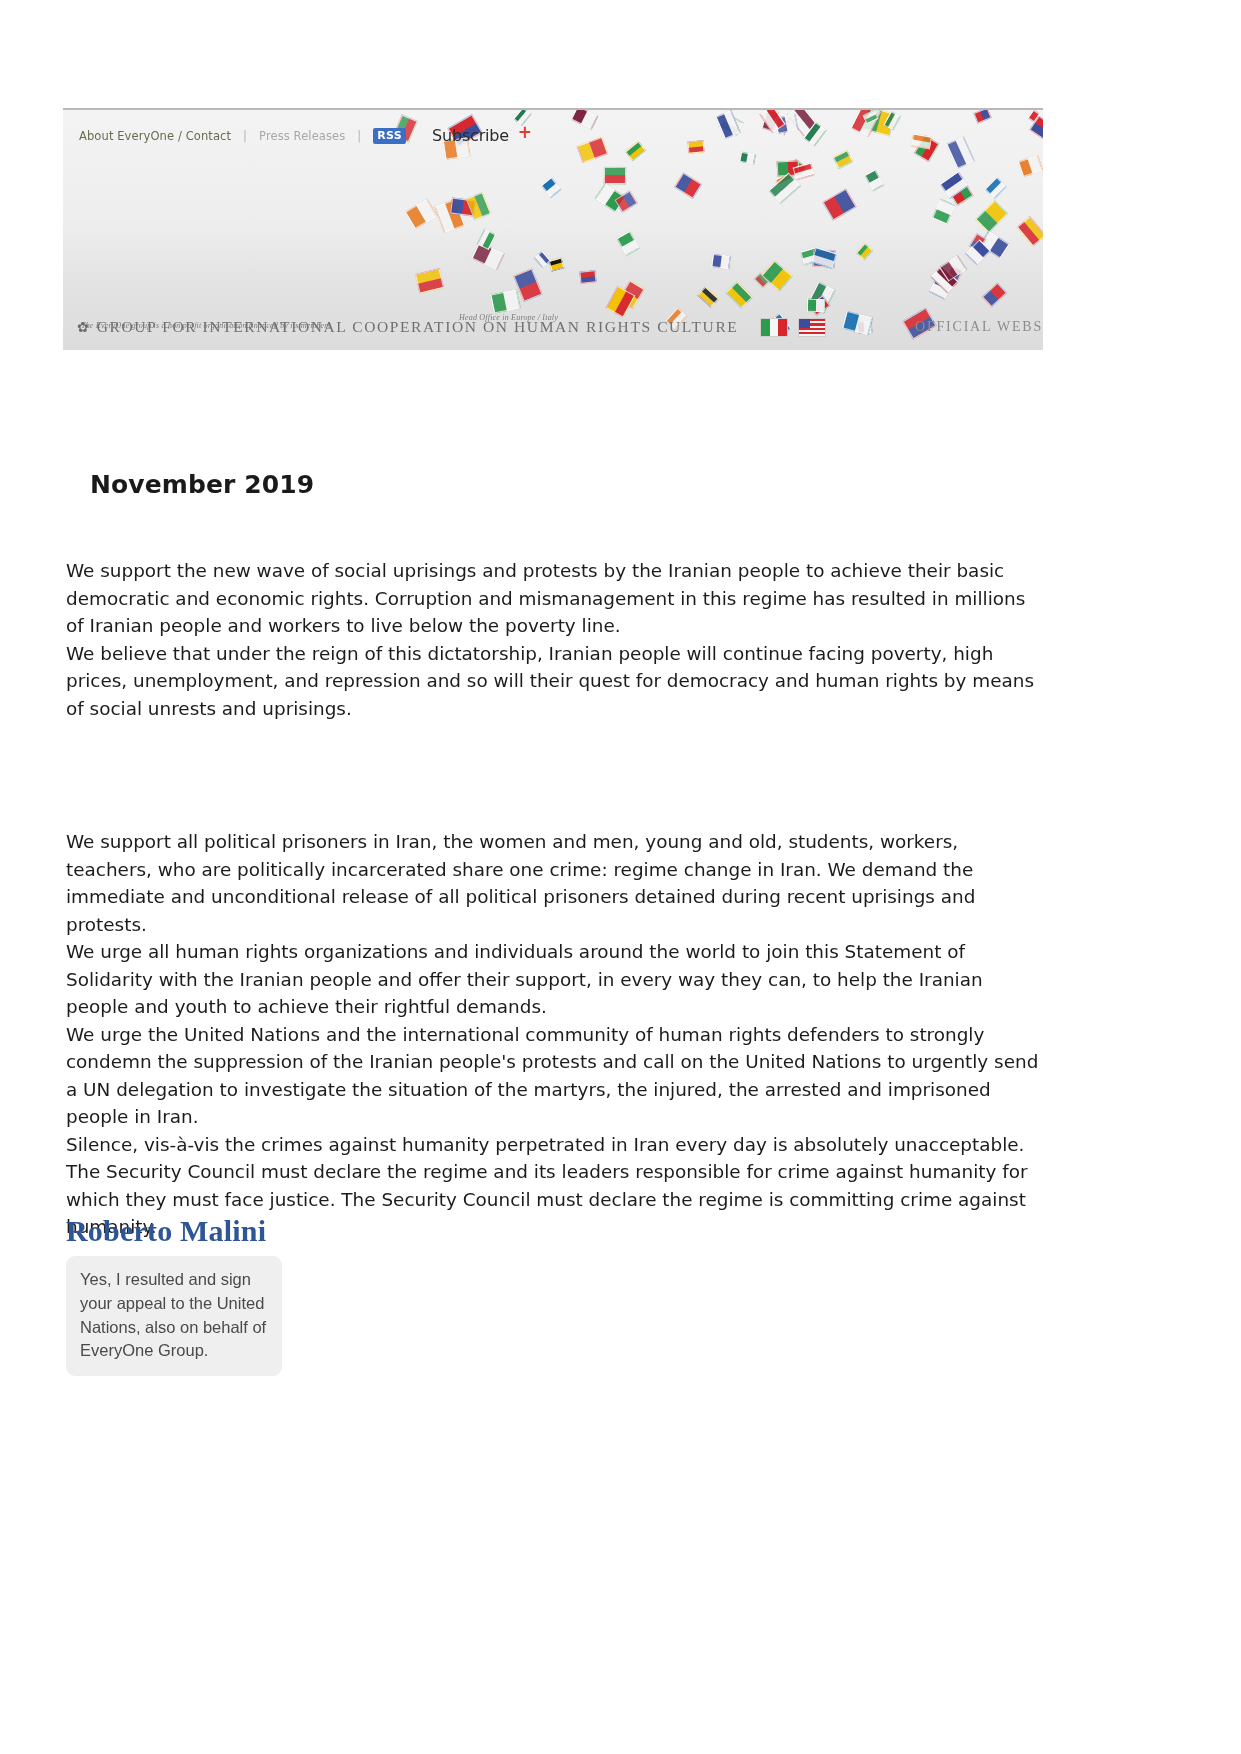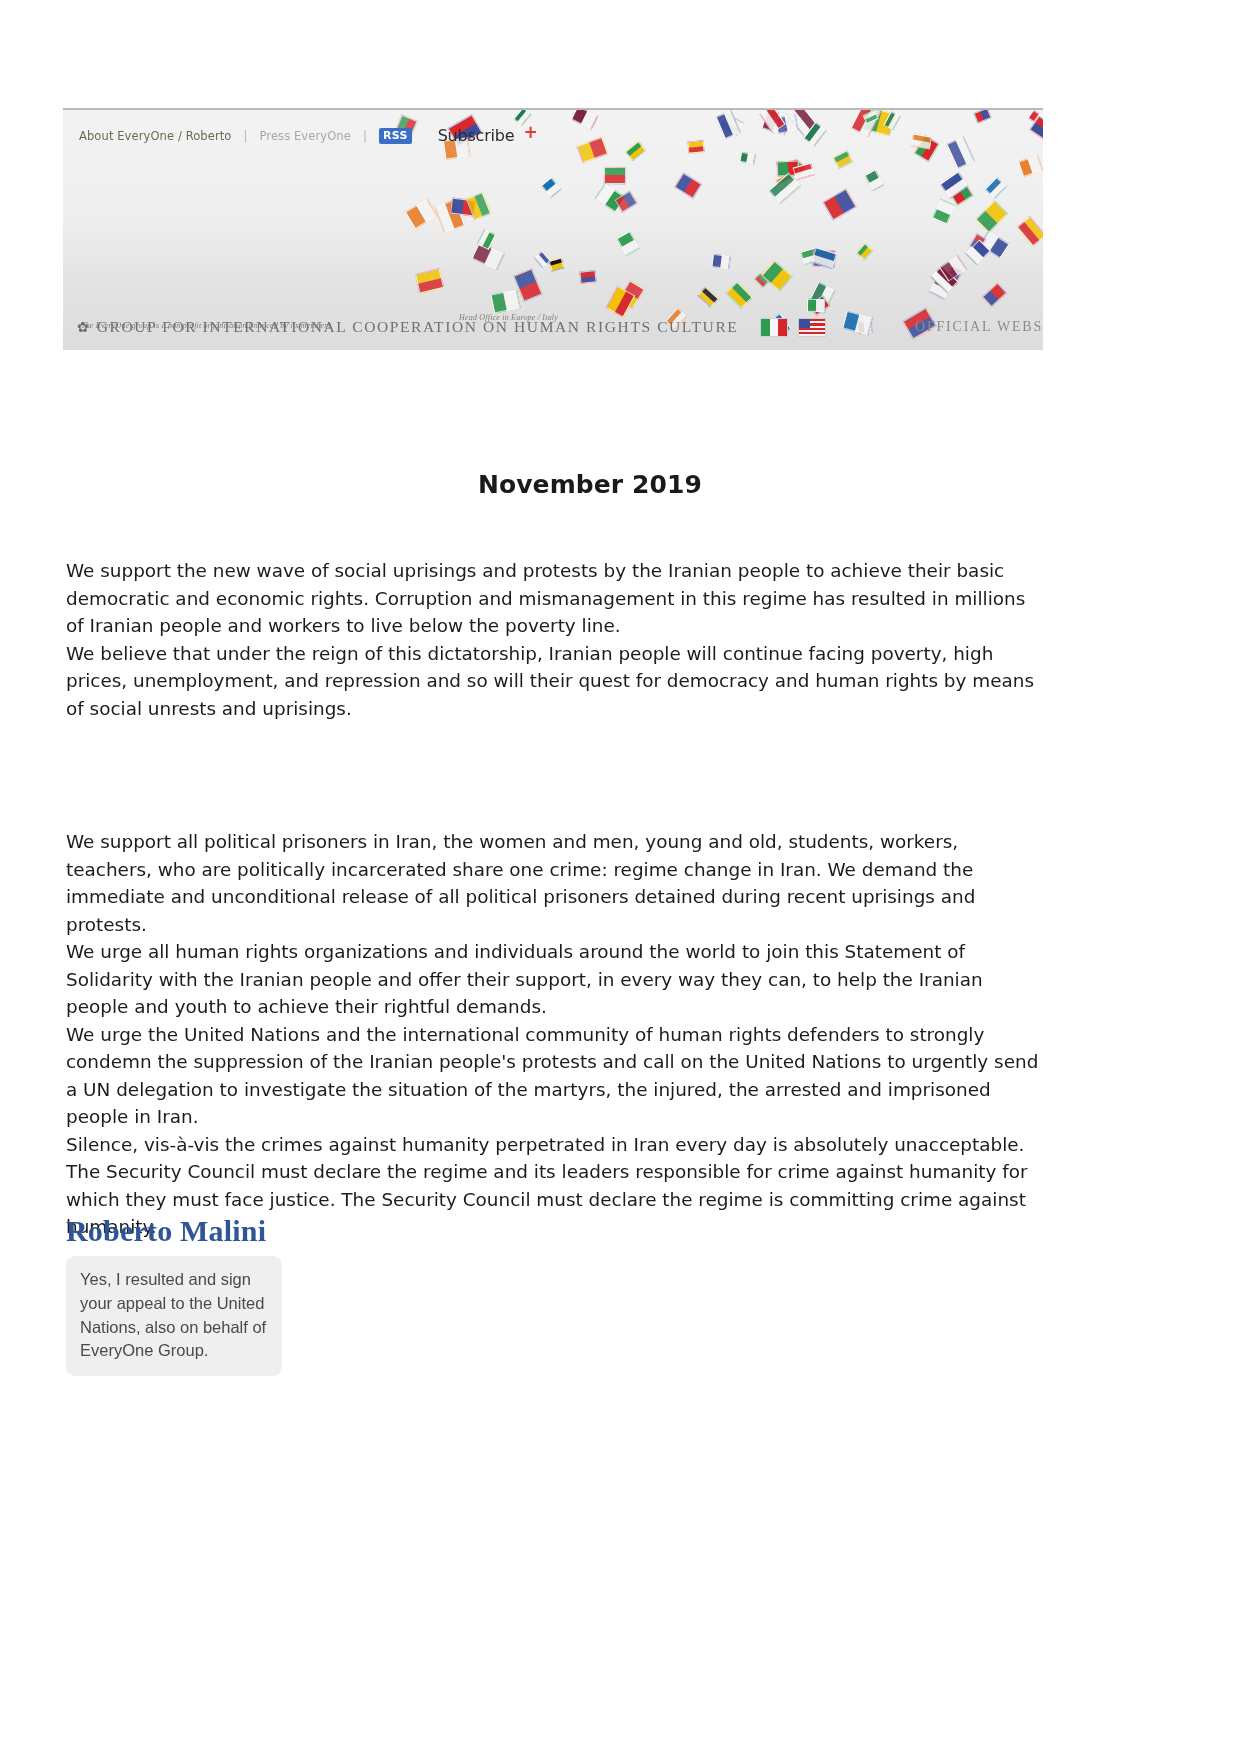--- a/index.html
+++ b/index.html
@@ -238,21 +238,21 @@
     font-size: 39px;
     line-height: 1.27;
     color: #111111;
     letter-spacing: -0.2px;
   }
   .doc-date {
     position: absolute;
     left: 90px;
     top: 470px;
     width: 1000px;
-    text-align: center;
+    text-align: left;
     font-family: "DejaVu Sans", sans-serif;
     font-weight: bold;
     font-size: 25px;
     color: #1a1a1a;
     letter-spacing: 0.1px;
   }
 
   
   .body-block {
     position: absolute;
@@ -387,23 +387,23 @@
         <span class="cf" style="left: 223.611px; top: 84.2282px; width: 16.4856px; height: 12.8066px; transform: rotate(-31.3328deg); background: linear-gradient(90deg, rgb(216, 37, 44) 0px, rgb(216, 37, 44) 50%, rgb(59, 77, 156) 50%, rgb(59, 77, 156) 100%); opacity: 0.8;"></span>
         <span class="cf" style="left: 519.018px; top: 24.5021px; width: 16.7086px; height: 11.044px; transform: rotate(10.0904deg); background: linear-gradient(rgb(232, 117, 26) 0px, rgb(232, 117, 26) 50%, rgb(244, 244, 244) 50%, rgb(244, 244, 244) 100%); opacity: 0.84;"></span>
         <span class="cf" style="left: 85.4433px; top: 122.755px; width: 14.96px; height: 10.9118px; transform: rotate(-63.3861deg); background: linear-gradient(rgb(244, 244, 244) 0px, rgb(244, 244, 244) 50%, rgb(46, 155, 79) 50%, rgb(46, 155, 79) 100%); opacity: 0.95;"></span>
         <span class="cf" style="left: 414.293px; top: 189.222px; width: 16.1814px; height: 11.0143px; transform: rotate(1.07047deg); background: linear-gradient(90deg, rgb(46, 155, 79) 0px, rgb(46, 155, 79) 50%, rgb(244, 244, 244) 50%, rgb(244, 244, 244) 100%); opacity: 0.96;"></span>
         <span class="cf" style="left: 491.063px; top: 4.99955px; width: 14.3067px; height: 9.16763px; transform: rotate(-61.7037deg); background: linear-gradient(rgb(31, 122, 77) 0px, rgb(31, 122, 77) 50%, rgb(244, 244, 244) 50%, rgb(244, 244, 244) 100%); opacity: 0.85;"></span>
         <span class="cf" style="left: 73.9147px; top: 86.6625px; width: 20.5033px; height: 16.2567px; transform: rotate(67.8741deg); background: linear-gradient(rgb(46, 155, 79) 0px, rgb(46, 155, 79) 50%, rgb(242, 194, 0) 50%, rgb(242, 194, 0) 100%); opacity: 0.81;"></span>
         <span class="cf" style="left: 306.463px; top: 181.106px; width: 16.0838px; height: 10.2614px; transform: rotate(42.1491deg); background: linear-gradient(rgb(17, 17, 17) 0px, rgb(17, 17, 17) 50%, rgb(242, 194, 0) 50%, rgb(242, 194, 0) 100%); opacity: 0.83;"></span>
       </div>
 
     <div class="banner-nav">
-      <span class="nav-link">About EveryOne / Roberto</span>
+      <span class="nav-link">About EveryOne / Contact</span>
       <span class="nav-sep">|</span>
-      <span class="nav-link muted">Press EveryOne</span>
+      <span class="nav-link muted">Press Releases</span>
       <span class="nav-sep">|</span>
       <span class="rss-badge">RSS</span>
       <span class="subscribe-word">Subscribe</span>
       <span class="plus-mark">+</span>
     </div>
 
 
     <div class="logo-sub-left">The EveryOne group is a non profit organisation financed by its members</div>
     <div class="logo-sub-right">Head Office in Europe / Italy</div>
 

